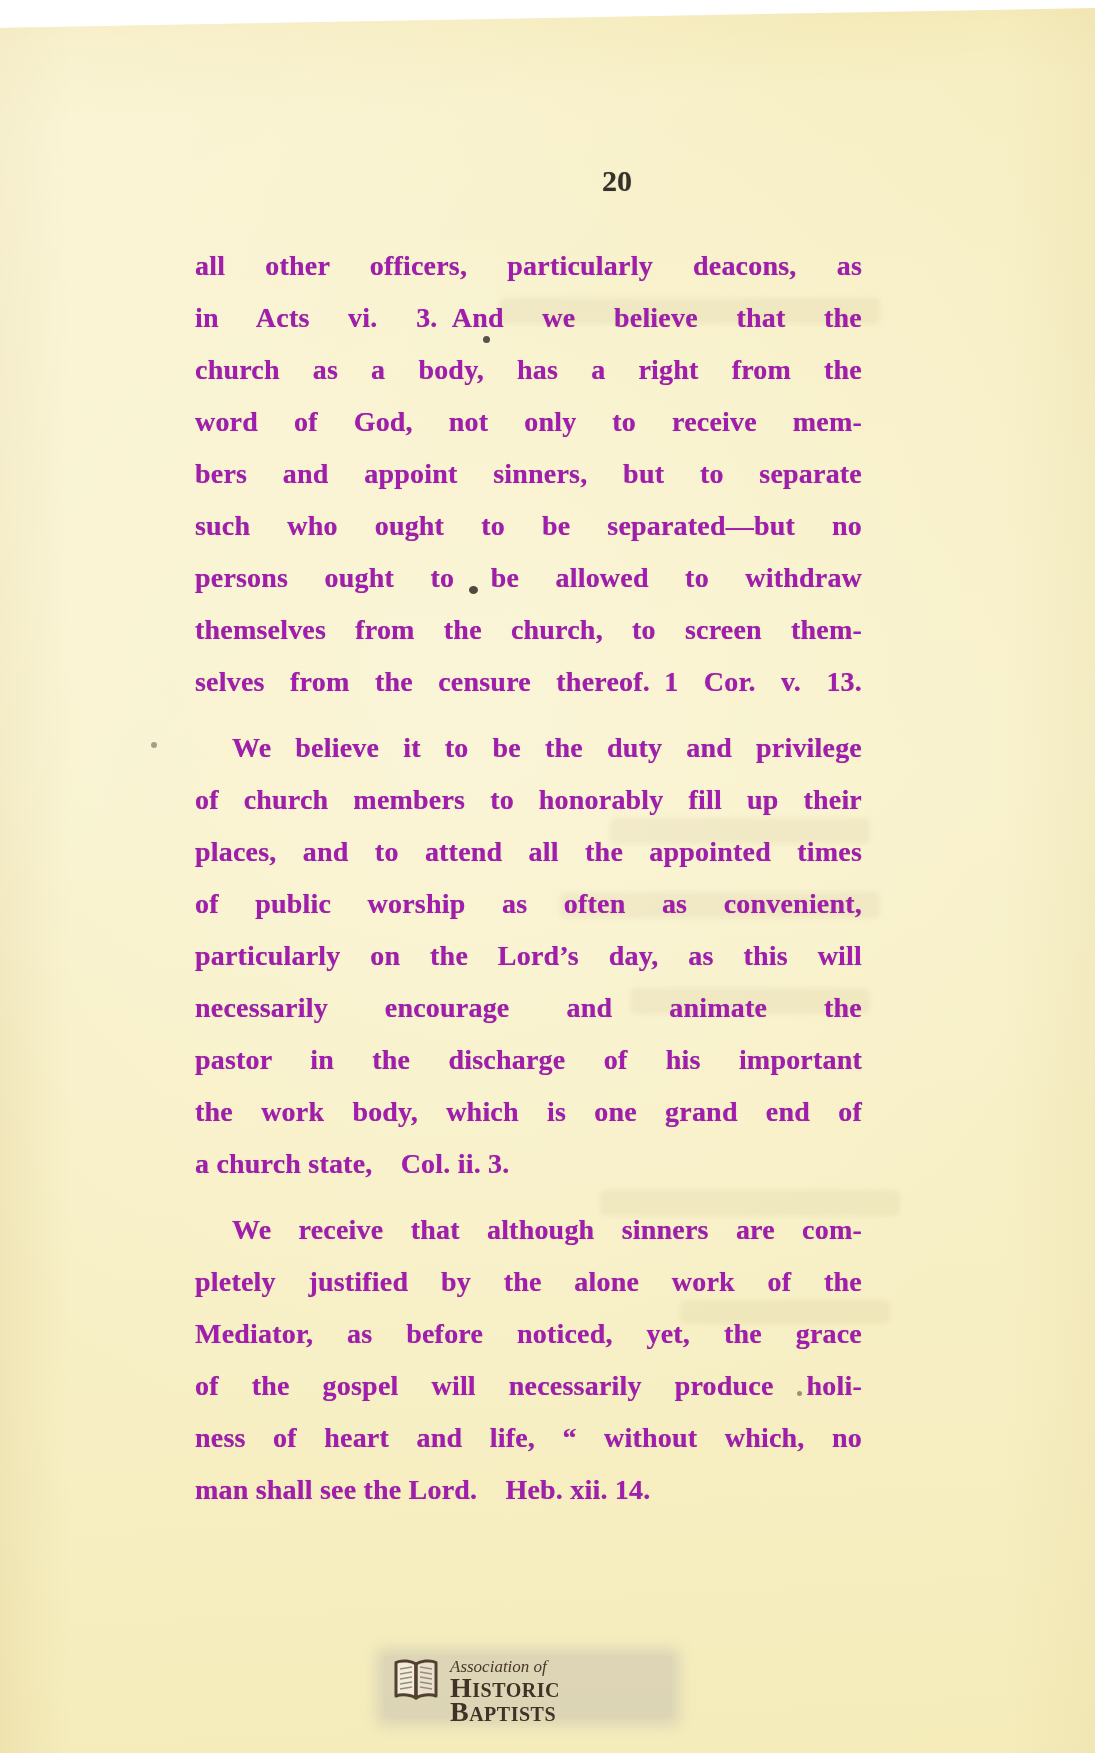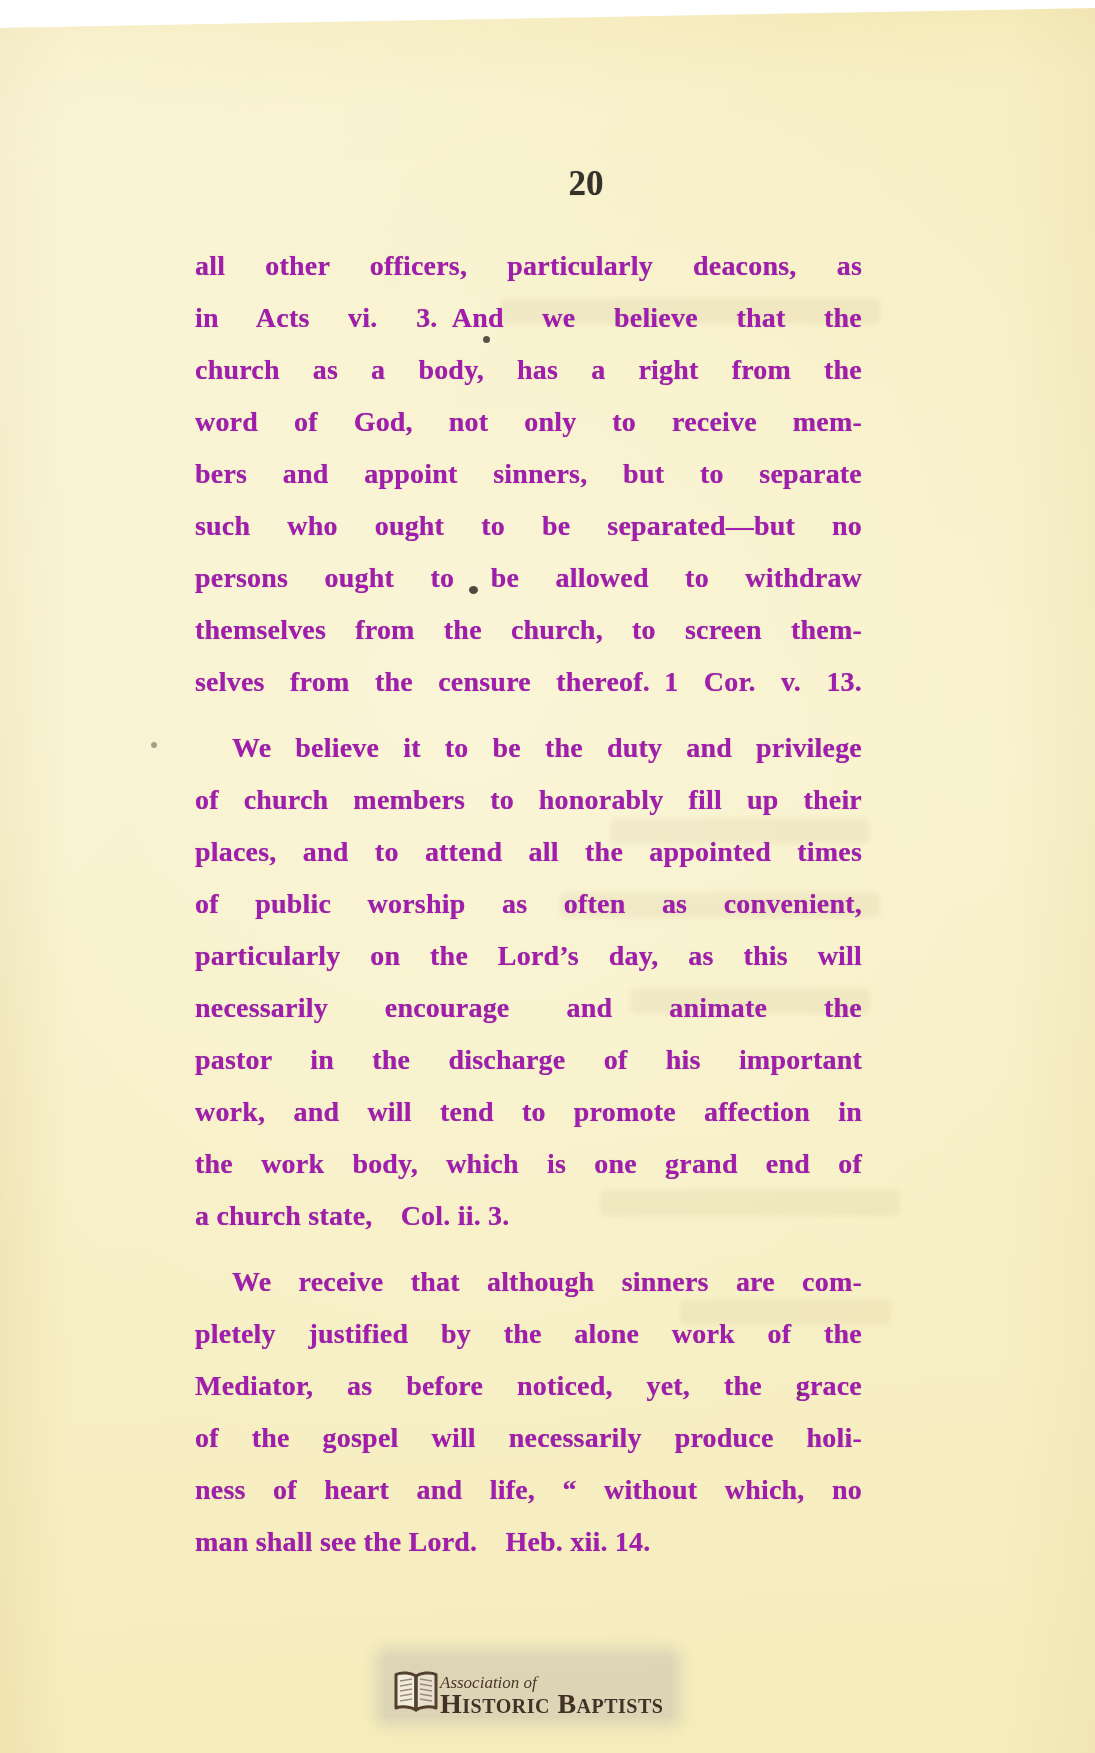--- a/index.html
+++ b/index.html
@@ -24,22 +24,22 @@
   }
   #paper::before {
     
     content: "";
     position: absolute; inset: 0;
     background: linear-gradient(128deg, rgba(255,252,238,0.45) 0%, rgba(255,252,238,0) 34%);
   }
   .page-number {
     position: absolute;
     left: 540px; top: 164px; width: 92px;
-    text-align: center;
-    font-size: 35px; font-weight: 700;
+    text-align: right;
+    font-size: 30px; font-weight: 700;
     color: #35322b;
     text-shadow: 0 0 1px rgba(53,50,43,0.45);
   }
   .text-block {
     position: absolute;
     left: 195px; top: 240px; width: 667px;
     color: #a21caf;
   }
   .para { margin: 0; }
   .para + .para { margin-top: 14px; }
@@ -80,21 +80,22 @@
   .sm3 { left: 560px; top: 892px;  width: 320px; height: 26px; }
   .sm4 { left: 630px; top: 988px;  width: 240px; height: 26px; }
   .sm5 { left: 600px; top: 1190px; width: 300px; height: 26px; }
   .sm6 { left: 680px; top: 1300px; width: 210px; height: 24px; }
   
   .logo-box {
     position: absolute;
     left: 384px; top: 1656px;
     width: 272px; height: 58px;
     display: flex;
-    align-items: flex-end;
+    align-items: flex-start;
+    gap: 10px;
     padding: 2px 8px;
     background: rgba(186,182,172,0.42);
     border-radius: 2px;
     box-shadow: 0 0 14px 8px rgba(186,182,172,0.42);
   }
   .logo-text { display: flex; flex-direction: column; justify-content: center; }
   .logo-prefix {
     font-style: italic;
     font-size: 17px;
     line-height: 18px;
@@ -138,21 +139,20 @@
       <div class="line">selves from the censure thereof. 1 Cor. v. 13.</div>
     </div>
     <div class="para">
       <div class="line indent">We believe it to be the duty and privilege</div>
       <div class="line">of church members to honorably fill up their</div>
       <div class="line">places, and to attend all the appointed times</div>
       <div class="line">of public worship as often as convenient,</div>
       <div class="line">particularly on the Lord’s day, as this will</div>
       <div class="line">necessarily encourage and animate the</div>
       <div class="line">pastor in the discharge of his important</div>
-      <div class="line">work, and will tend to promote affection in</div>
       <div class="line">the work body, which is one grand end of</div>
       <div class="line end">a church state, Col. ii. 3.</div>
     </div>
     <div class="para">
       <div class="line indent">We receive that although sinners are com-</div>
       <div class="line">pletely justified by the alone work of the</div>
       <div class="line">Mediator, as before noticed, yet, the grace</div>
       <div class="line">of the gospel will necessarily produce holi-</div>
       <div class="line">ness of heart and life, “ without which, no</div>
       <div class="line end">man shall see the Lord. Heb. xii. 14.</div>

